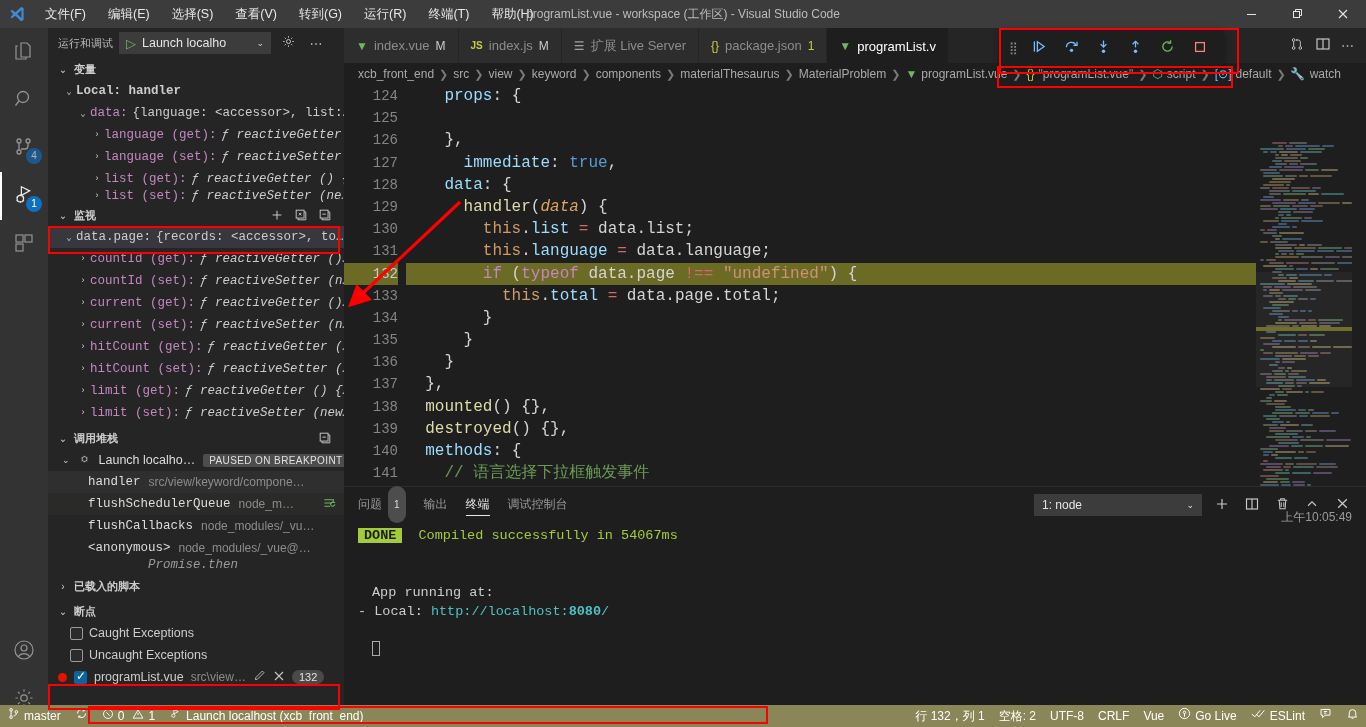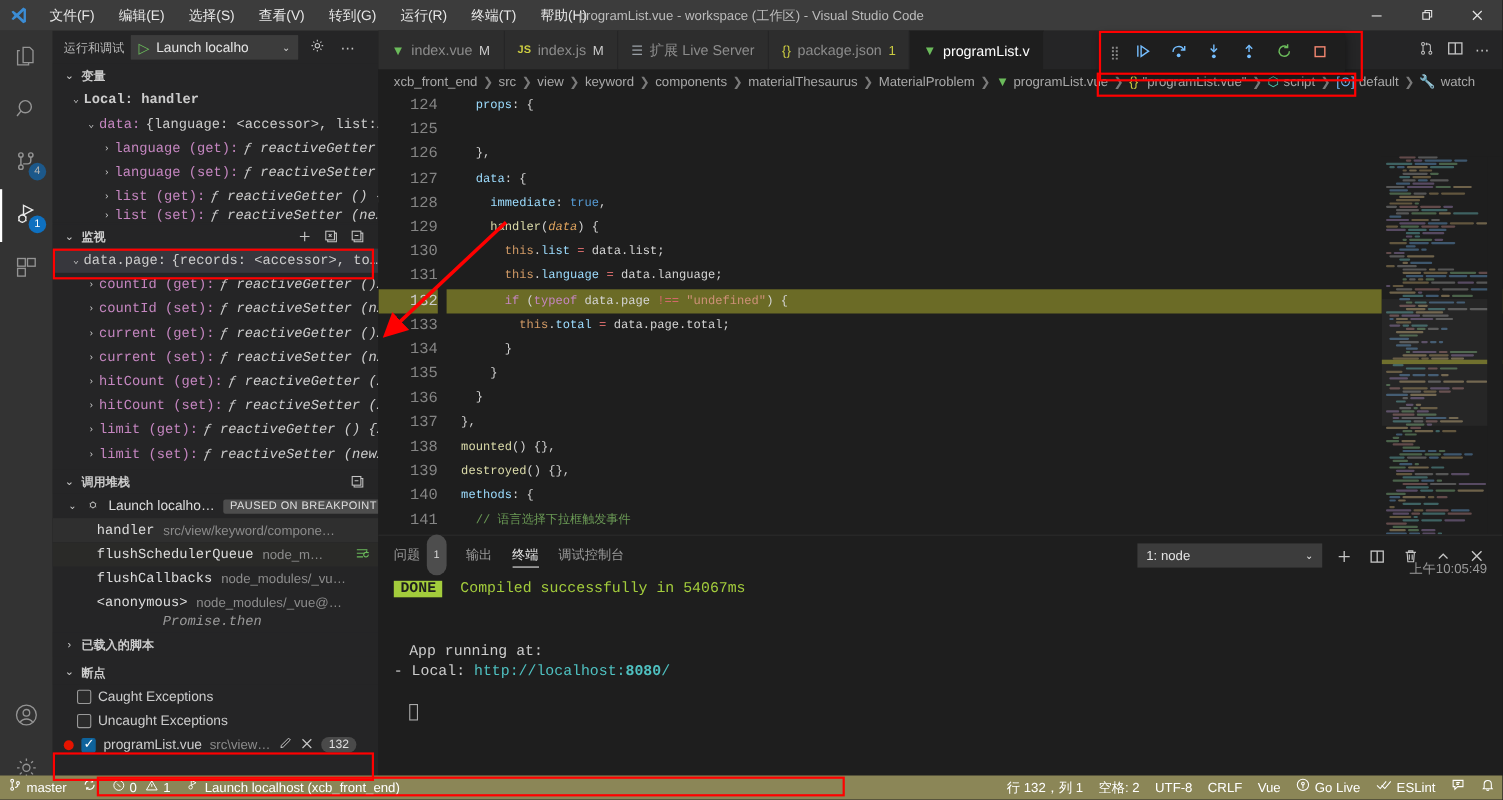--- a/index.html
+++ b/index.html
@@ -112,21 +112,21 @@
 
   .breadcrumbs{
     height:22px; display:flex; align-items:center; gap:4px; padding:0 0 0 14px;
     font-size:12px; color:#a9a9a9; white-space:nowrap; overflow:hidden;
   }
   .bc-sep{ color:#7a7a7a; font-size:11px; padding:0 1px;}
 
   .code-area{ position:relative; height:401px; display:flex; overflow:hidden; }
   .gutter{ width:62px; flex:0 0 62px; text-align:right; padding-right:8px;
            font-family:"Liberation Mono", monospace; font-size:14px; color:#858585; }
-  .codelines{ flex:1; font-family:"Liberation Mono", monospace; font-size:11px; position:relative; }
+  .codelines{ flex:1; font-family:"Liberation Mono", monospace; font-size:16px; position:relative; }
   .cline{ height:22.2px; line-height:22.2px; white-space:pre; }
   .cline.hl{ background:#6b6b26; }
   .gline{ height:22.2px; line-height:22.2px; position:relative; }
   .gline.hl{ background:#6b6b26; color:#cccccc; }
 
   
   .t-key{ color:#c586c0; }      
   .t-prop{ color:#9cdcfe; }
   .t-plain{ color:#d4d4d4; }
   .t-fn{ color:#dcdcaa; }
@@ -146,21 +146,21 @@
   .mm-slider{ position:absolute; left:0; width:110px; background:rgba(255,255,255,.04); }
   .overview-ruler{ position:absolute; right:0; top:57px; width:14px; height:401px; background:#1e1e1e; }
 
   
   .panel{ position:absolute; left:344px; top:486px; width:1022px; height:222px; background:#1e1e1e; border-top:1px solid #2b2b2b; }
   .panel-tabs{ height:35px; display:flex; align-items:center; padding:0 14px; gap:18px; }
   .ptab{ font-size:12px; color:#9a9a9a; display:flex; align-items:center; gap:6px; height:35px; line-height:35px; position:relative;}
   .ptab.active{ color:#e7e7e7; }
   .ptab.active:after{ content:''; position:absolute; left:0; right:0; bottom:6px; height:1px; background:#e7e7e7; }
   .pbadge{ background:#4d4d4d; color:#ddd; border-radius:9px; font-size:10px; padding:1px 6px; }
-  .panel-actions{ margin-left:auto; display:flex; align-items:flex-end; gap:10px; }
+  .panel-actions{ margin-left:auto; display:flex; align-items:flex-start; gap:10px; }
   .term-select{
     background:#3c3c3c; height:22px; min-width:168px; display:flex; align-items:center;
     padding:0 8px; font-size:12px; color:#e4e4e4;
   }
   .term-select .chev{ margin-left:auto; font-size:9px; }
   .pa-ic{ width:20px; height:20px; display:flex; align-items:center; justify-content:center; color:#c5c5c5; font-size:15px; }
 
   .terminal{
     position:absolute; top:35px; left:0; right:0; bottom:0; padding:4px 14px;
     font-family:"Liberation Mono", monospace; font-size:13.5px; color:#cccccc; line-height:19px;
@@ -618,22 +618,22 @@
           <div class="gline">137</div>
           <div class="gline">138</div>
           <div class="gline">139</div>
           <div class="gline">140</div>
           <div class="gline">141</div>
         </div>
       <div class="codelines" id="codelines">
           <div class="cline"><span class="t-plain">    </span><span class="t-prop">props</span><span class="t-plain">: {</span></div>
           <div class="cline"><span class="t-plain"></span></div>
           <div class="cline"><span class="t-plain">    },</span></div>
+          <div class="cline"><span class="t-plain">      </span><span class="t-prop">immediate</span><span class="t-plain">: </span><span class="t-kwblue">true</span><span class="t-plain">,</span></div>
           <div class="cline"><span class="t-plain">    </span><span class="t-prop">data</span><span class="t-plain">: {</span></div>
-          <div class="cline"><span class="t-plain">      </span><span class="t-prop">immediate</span><span class="t-plain">: </span><span class="t-kwblue">true</span><span class="t-plain">,</span></div>
           <div class="cline"><span class="t-plain">      </span><span class="t-fn">handler</span><span class="t-plain">(</span><span class="t-param">data</span><span class="t-plain">) {</span></div>
           <div class="cline"><span class="t-plain">        </span><span class="t-this">this</span><span class="t-plain">.</span><span class="t-prop">list</span><span class="t-plain"> </span><span class="t-eq">=</span><span class="t-plain"> data.list;</span></div>
           <div class="cline"><span class="t-plain">        </span><span class="t-this">this</span><span class="t-plain">.</span><span class="t-prop">language</span><span class="t-plain"> </span><span class="t-eq">=</span><span class="t-plain"> data.language;</span></div>
           <div class="cline hl"><span class="t-plain">        </span><span class="t-key">if</span><span class="t-plain"> (</span><span class="t-key">typeof</span><span class="t-plain"> data.page </span><span class="t-eq">!==</span><span class="t-plain"> </span><span class="t-str">"undefined"</span><span class="t-plain">) {</span></div>
           <div class="cline"><span class="t-plain">          </span><span class="t-this">this</span><span class="t-plain">.</span><span class="t-prop">total</span><span class="t-plain"> </span><span class="t-eq">=</span><span class="t-plain"> data.page.total;</span></div>
           <div class="cline"><span class="t-plain">        }</span></div>
           <div class="cline"><span class="t-plain">      }</span></div>
           <div class="cline"><span class="t-plain">    }</span></div>
           <div class="cline"><span class="t-plain">  },</span></div>
           <div class="cline"><span class="t-plain">  </span><span class="t-fn">mounted</span><span class="t-plain">() {},</span></div>

